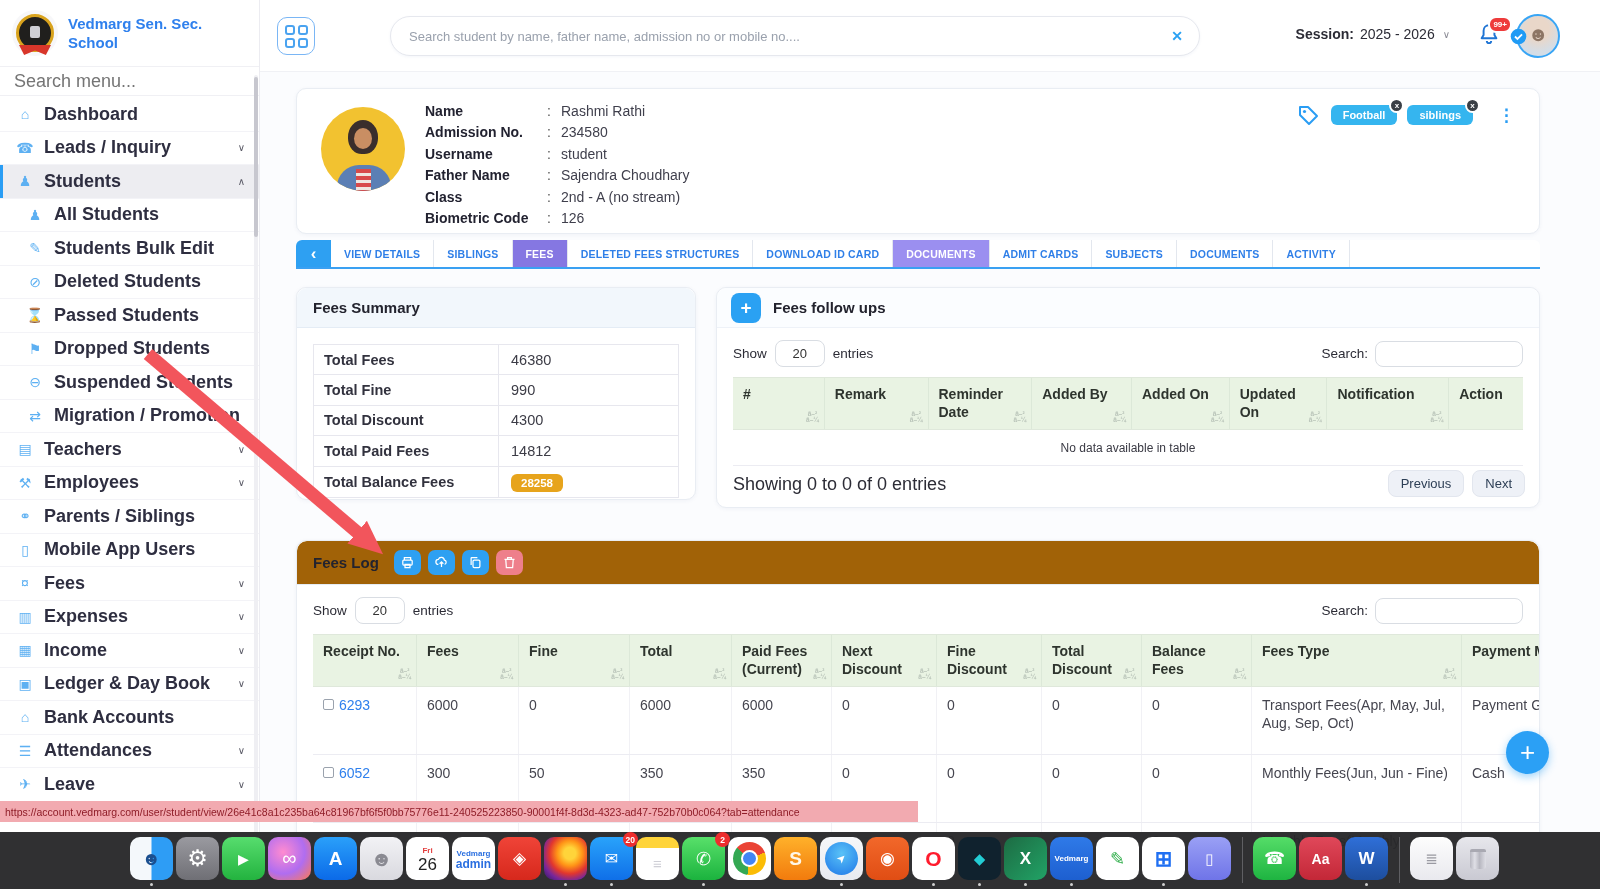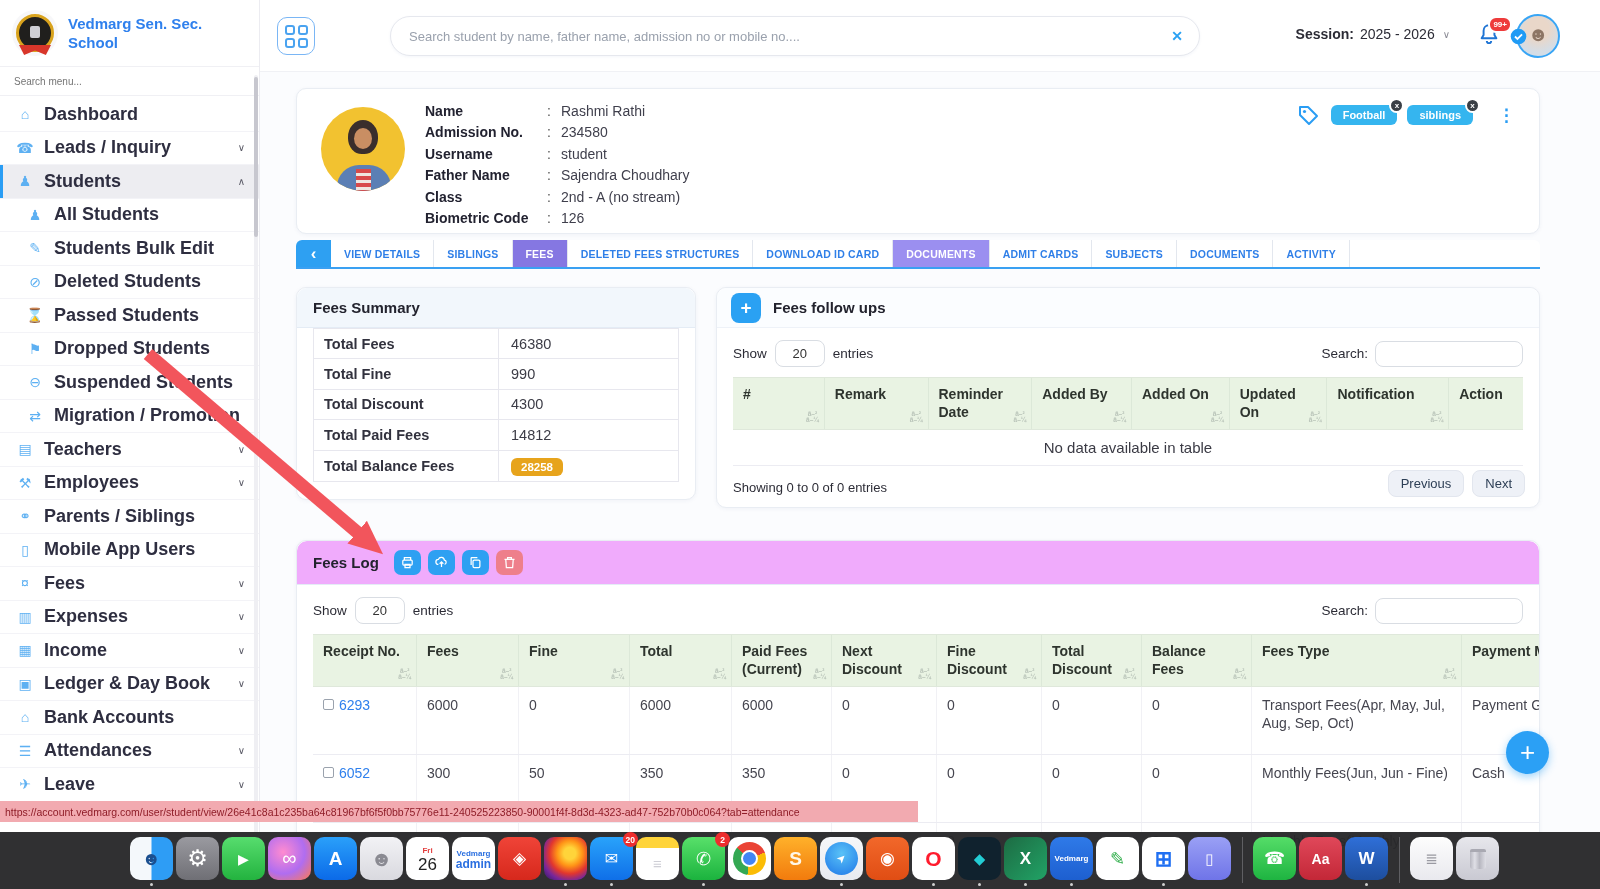--- a/index.html
+++ b/index.html
@@ -8,21 +8,21 @@
 
   
   .sidebar{position:absolute;left:0;top:0;width:260px;height:889px;background:#fff;border-right:1px solid #ececf1;z-index:5;}
   .logo-row{display:flex;align-items:center;gap:10px;padding:10px 12px;height:66px;}
   .logo{width:46px;height:46px;border-radius:50%;background:#f7f7f9;position:relative;flex:0 0 auto;}
   .logo-in{position:absolute;inset:4px;border-radius:50%;background:#201f1d;border:3px solid #d9a31d;}
   .logo-in::after{content:"";position:absolute;left:50%;top:50%;width:10px;height:12px;margin:-7px 0 0 -5px;background:#cfcfd4;border-radius:2px;}
   .logo-rib{position:absolute;bottom:1px;left:7px;right:7px;height:10px;background:#d8362a;clip-path:polygon(0 0,100% 0,84% 100%,50% 55%,16% 100%);}
   .school-name{color:#2f80ed;font-weight:700;font-size:15px;line-height:19px;}
   .side-search{height:30px;border-top:1px solid #f0f0f4;border-bottom:1px solid #f0f0f4;display:flex;align-items:center;padding:0 12px;}
-  .side-search input{border:none;outline:none;width:100%;font-size:10px;color:#404040;background:transparent;}
+  .side-search input{border:none;outline:none;width:100%;font-size:18px;color:#404040;background:transparent;}
   .menu{position:absolute;top:98px;left:0;right:0;}
   .s-item{height:33.5px;display:flex;align-items:center;gap:10px;padding:0 14px 0 16px;border-bottom:1px solid #f3f3f7;position:relative;cursor:pointer;}
   .s-item .s-ico{width:18px;text-align:center;color:#5db0f2;font-size:14px;flex:0 0 auto;}
   .s-item .s-lbl{font-size:18px;font-weight:700;color:#2e2e40;white-space:nowrap;}
   .s-item .s-chev{margin-left:auto;color:#5a5a66;font-size:10px;}
   .s-item.sub{padding-left:26px;}
   .s-item.active{background:#ededf1;}
   .s-item.active::before{content:"";position:absolute;left:0;top:0;bottom:0;width:3px;background:#2a9df4;}
   .side-scroll{position:absolute;right:1px;top:75px;width:4px;height:810px;background:#efeff3;border-radius:2px;}
   .side-scroll::after{content:"";position:absolute;left:0;top:2px;width:4px;height:160px;border-radius:2px;background:#c7c7cf;}
@@ -67,21 +67,21 @@
 
   
   .tabsrow{position:absolute;left:296px;top:240px;width:1244px;height:29px;display:flex;background:#fff;border-bottom:2px solid #3aa0f2;border-radius:6px 6px 0 0;z-index:3;}
   .tab-back{width:35px;background:#2ea0f2;color:#fff;font-size:17px;font-weight:700;display:flex;align-items:center;justify-content:center;border-radius:6px 0 0 0;cursor:pointer;}
   .tab{display:flex;align-items:center;padding:0 13px;font-size:10.5px;font-weight:700;letter-spacing:.2px;color:#2f7fe8;border-right:1px solid #e3e7ee;white-space:nowrap;cursor:pointer;}
   .tab.act-fees{background:#8577e2;color:#fff;}
   .tab.act-att{background:#9b8ff0;color:#fff;}
 
   
   .card-summary{left:296px;top:287px;width:400px;height:213px;}
-  .fs-table{margin:0 16px 0;border:1px solid #e7e7ee;}
+  .fs-table{margin:16px 16px 0;border:1px solid #e7e7ee;}
   .fs-row{display:flex;height:30.4px;border-bottom:1px solid #e7e7ee;align-items:center;}
   .fs-row:last-child{border-bottom:none;}
   .fs-lab{width:185px;padding-left:10px;font-size:14.5px;font-weight:700;color:#32323e;border-right:1px solid #e7e7ee;align-self:stretch;display:flex;align-items:center;}
   .fs-val{padding-left:12px;font-size:14.5px;color:#3c3c46;}
   .badge-amber{background:#e7a41c;color:#fff;font-size:11.5px;font-weight:700;border-radius:6px;padding:3px 10px;}
 
   
   .ctrl-row{display:flex;align-items:center;margin:12px 16px 10px;font-size:13.5px;color:#2c2c36;}
   .pgsize{width:50px;height:27px;border:1px solid #d9dde3;border-radius:8px;margin:0 8px;text-align:center;font-size:13px;color:#333;outline:none;}
   .srch{margin-left:auto;display:flex;align-items:center;gap:7px;}
@@ -94,28 +94,28 @@
   .td{padding:9px 10px;font-size:14px;color:#45454f;line-height:1.3;border-right:1px solid #f1f1f5;}
   .td:last-child{border-right:none;}
 
   
   .card-follow{left:716px;top:287px;width:824px;height:221px;}
   .fu-hd{height:40px;background:#fbfdff;border-bottom:1px solid #eef2f8;border-radius:10px 10px 0 0;display:flex;align-items:center;gap:12px;padding:0 14px;}
   .plus-btn{width:30px;height:30px;border-radius:8px;background:#2aa1f3;color:#fff;font-size:19px;font-weight:700;display:flex;align-items:center;justify-content:center;cursor:pointer;}
   .fu-title{font-size:15px;font-weight:700;color:#23232e;}
   .fu-wrap{margin:0 16px;}
   .f0{width:92px;}.f1{width:104px;}.f2{width:104px;}.f3{width:100px;}.f4{width:98px;}.f5{width:98px;}.f6{width:122px;}.f7{width:74px;}
-  .empty-row{height:36px;display:flex;align-items:center;justify-content:center;font-size:15px;color:#3a3a44;border-bottom:1px solid #ececf2;}
-  .fu-foot{position:absolute;left:16px;bottom:12px;font-size:13px;color:#2c2c36;}
+  .empty-row{height:36px;display:flex;align-items:center;justify-content:center;font-size:12px;color:#3a3a44;border-bottom:1px solid #ececf2;}
+  .fu-foot{position:absolute;left:16px;bottom:12px;font-size:18px;color:#2c2c36;}
   .pager{position:absolute;right:14px;bottom:10px;display:flex;gap:8px;}
   .pg-btn{background:#eef1f7;border:1px solid #e2e6ee;border-radius:8px;padding:5px 12px;font-size:13px;color:#2c3e55;cursor:pointer;}
 
   
   .card-log{left:296px;top:540px;width:1244px;height:349px;overflow:hidden;border-radius:10px 10px 0 0;}
-  .log-hd{height:44px;background:#f0abfc;border-bottom:1px solid #e4ecf5;border-radius:10px 10px 0 0;display:flex;align-items:center;gap:7px;padding:0 16px;}
+  .log-hd{height:44px;background:#a16207;border-bottom:1px solid #e4ecf5;border-radius:10px 10px 0 0;display:flex;align-items:center;gap:7px;padding:0 16px;}
   .log-title{font-size:15px;font-weight:700;color:#23232e;margin-right:8px;}
   .act-btn{width:27px;height:25px;border-radius:7px;display:flex;align-items:center;justify-content:center;cursor:pointer;}
   .act-blue{background:#2ea0f2;}
   .act-red{background:#ee7f8b;}
   .act-btn svg{width:15px;height:15px;}
   .log-wrap{margin:0 0 0 16px;width:1300px;}
   .c0{width:104px;}.c1{width:102px;}.c2{width:111px;}.c3{width:102px;}.c4{width:100px;}.c5{width:105px;}.c6{width:105px;}.c7{width:100px;}.c8{width:110px;}.c9{width:210px;}.c10{width:140px;}
   .log-row{min-height:68px;}
   .rec{display:flex;align-items:flex-start;gap:5px;}
   .cbx{width:11px;height:11px;border:1px solid #9aa2ad;border-radius:2px;margin-top:3px;flex:0 0 auto;cursor:pointer;}

